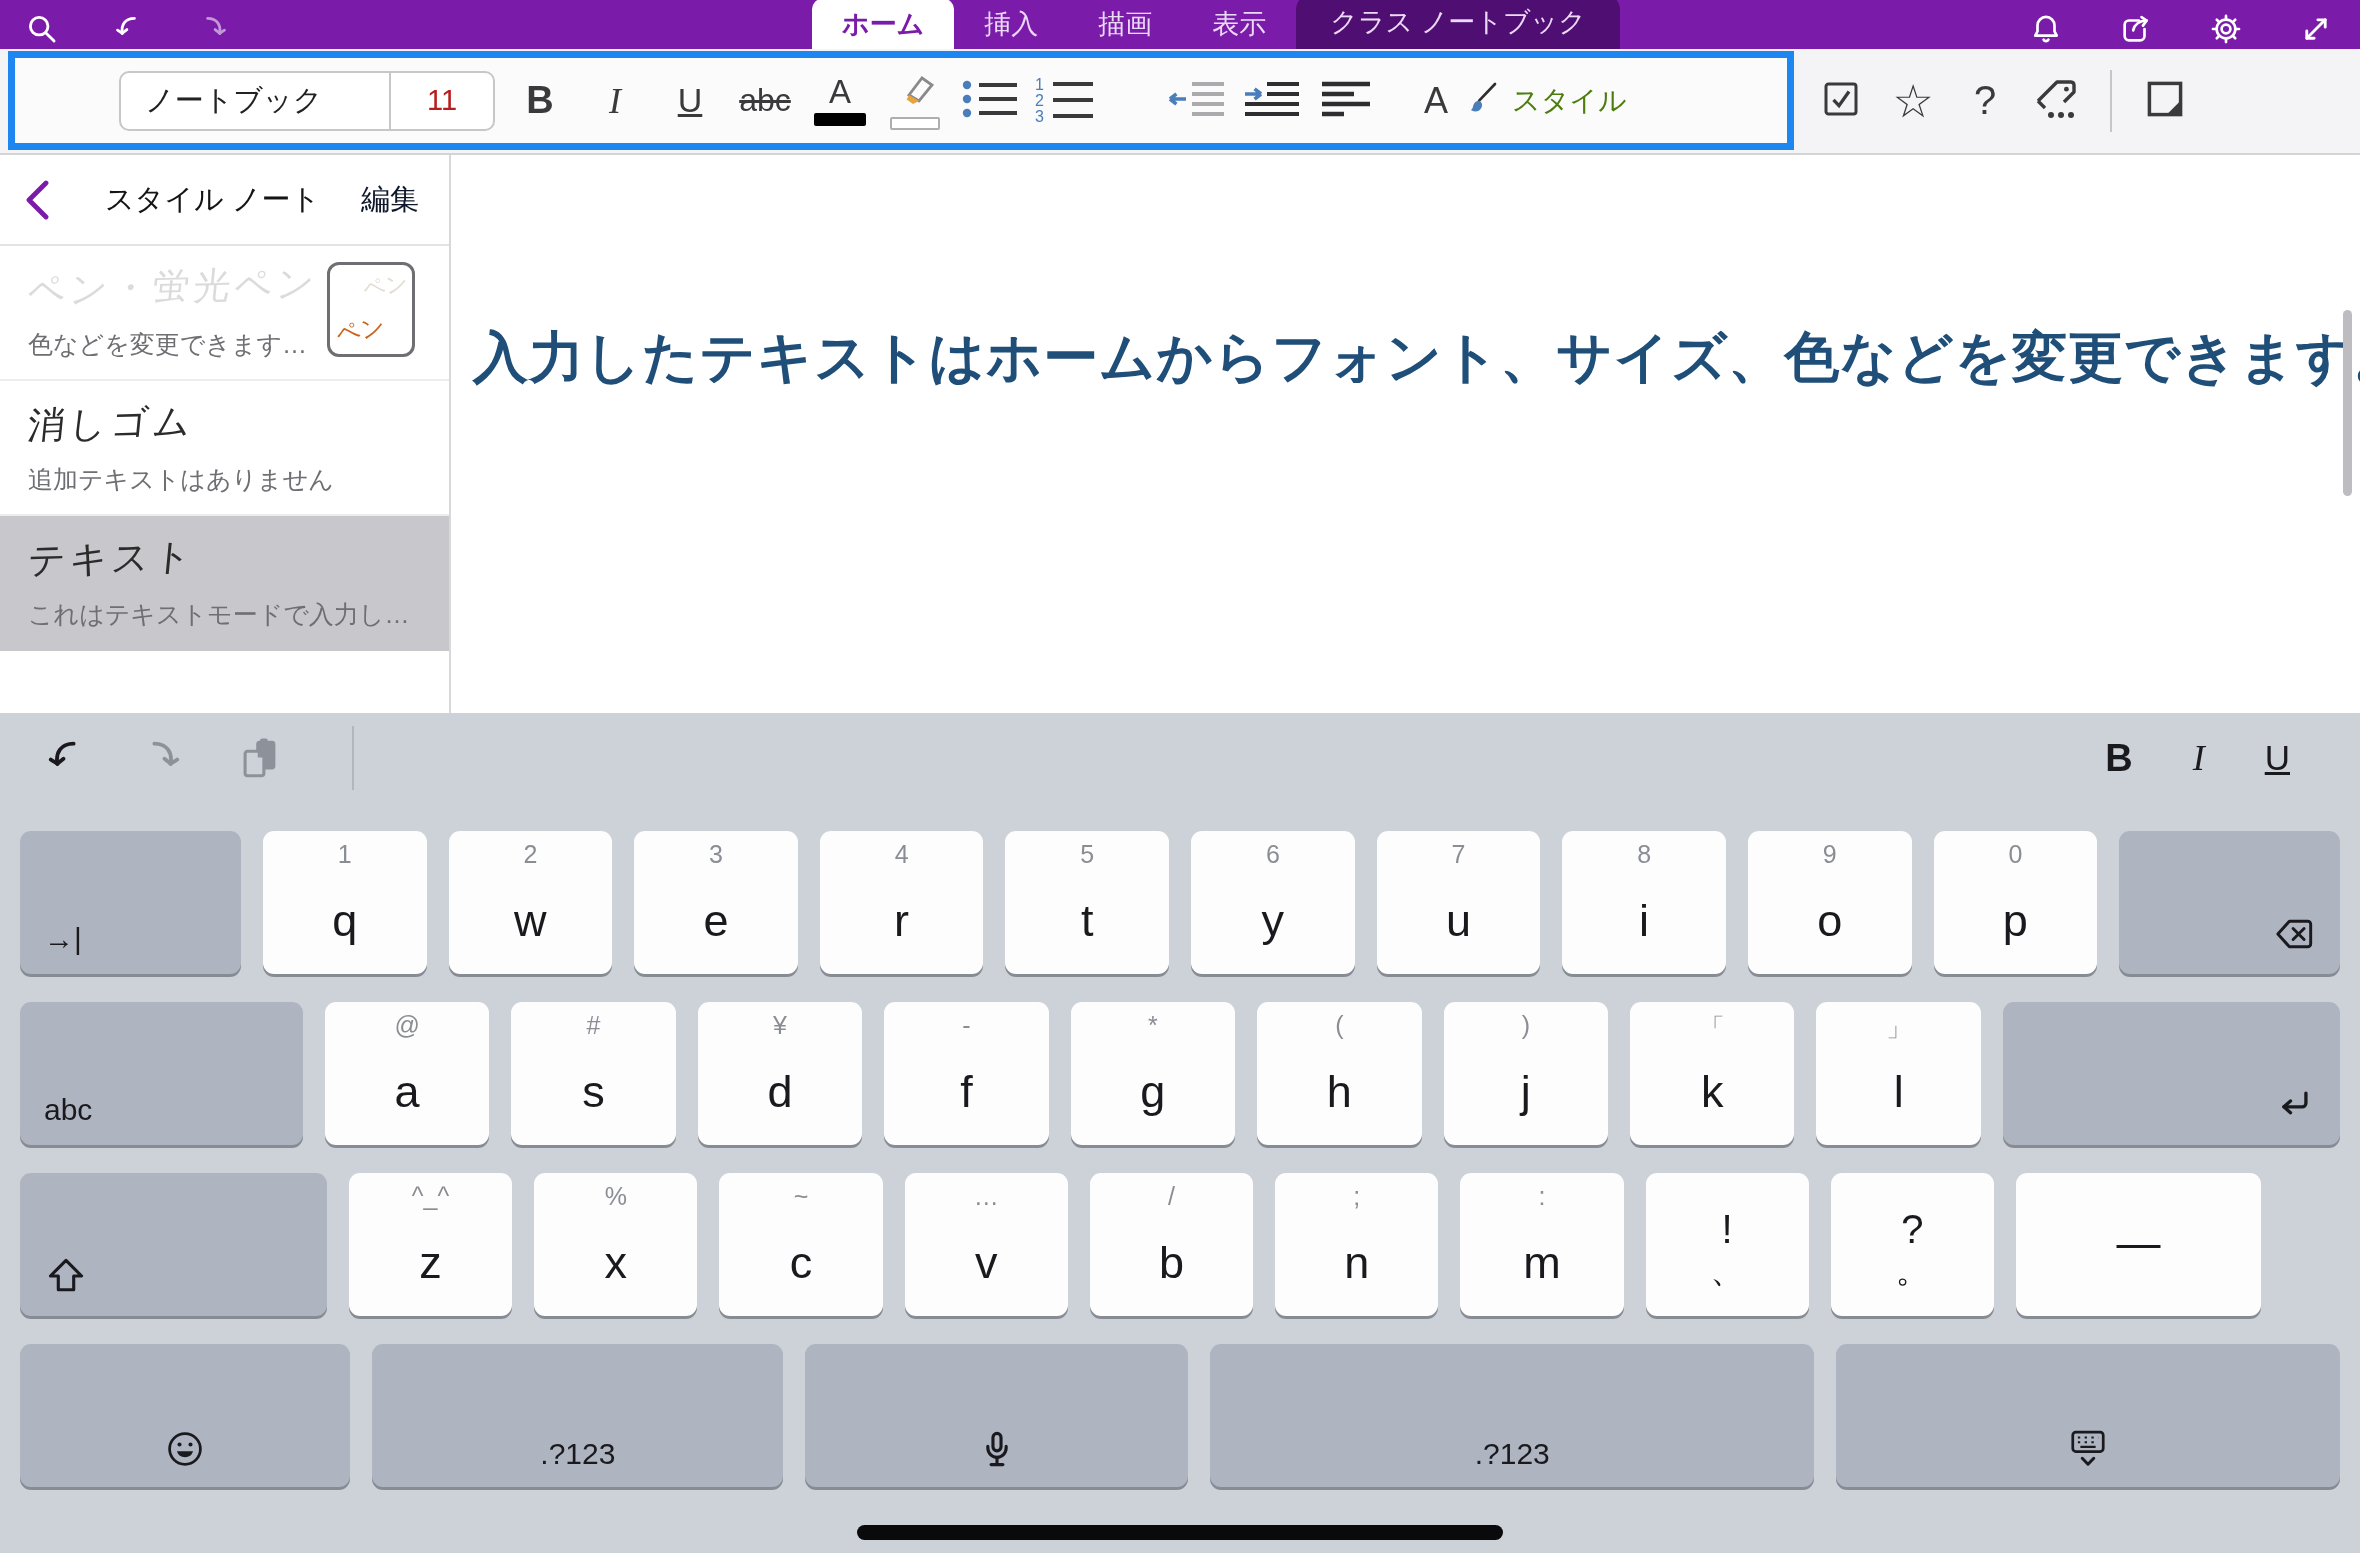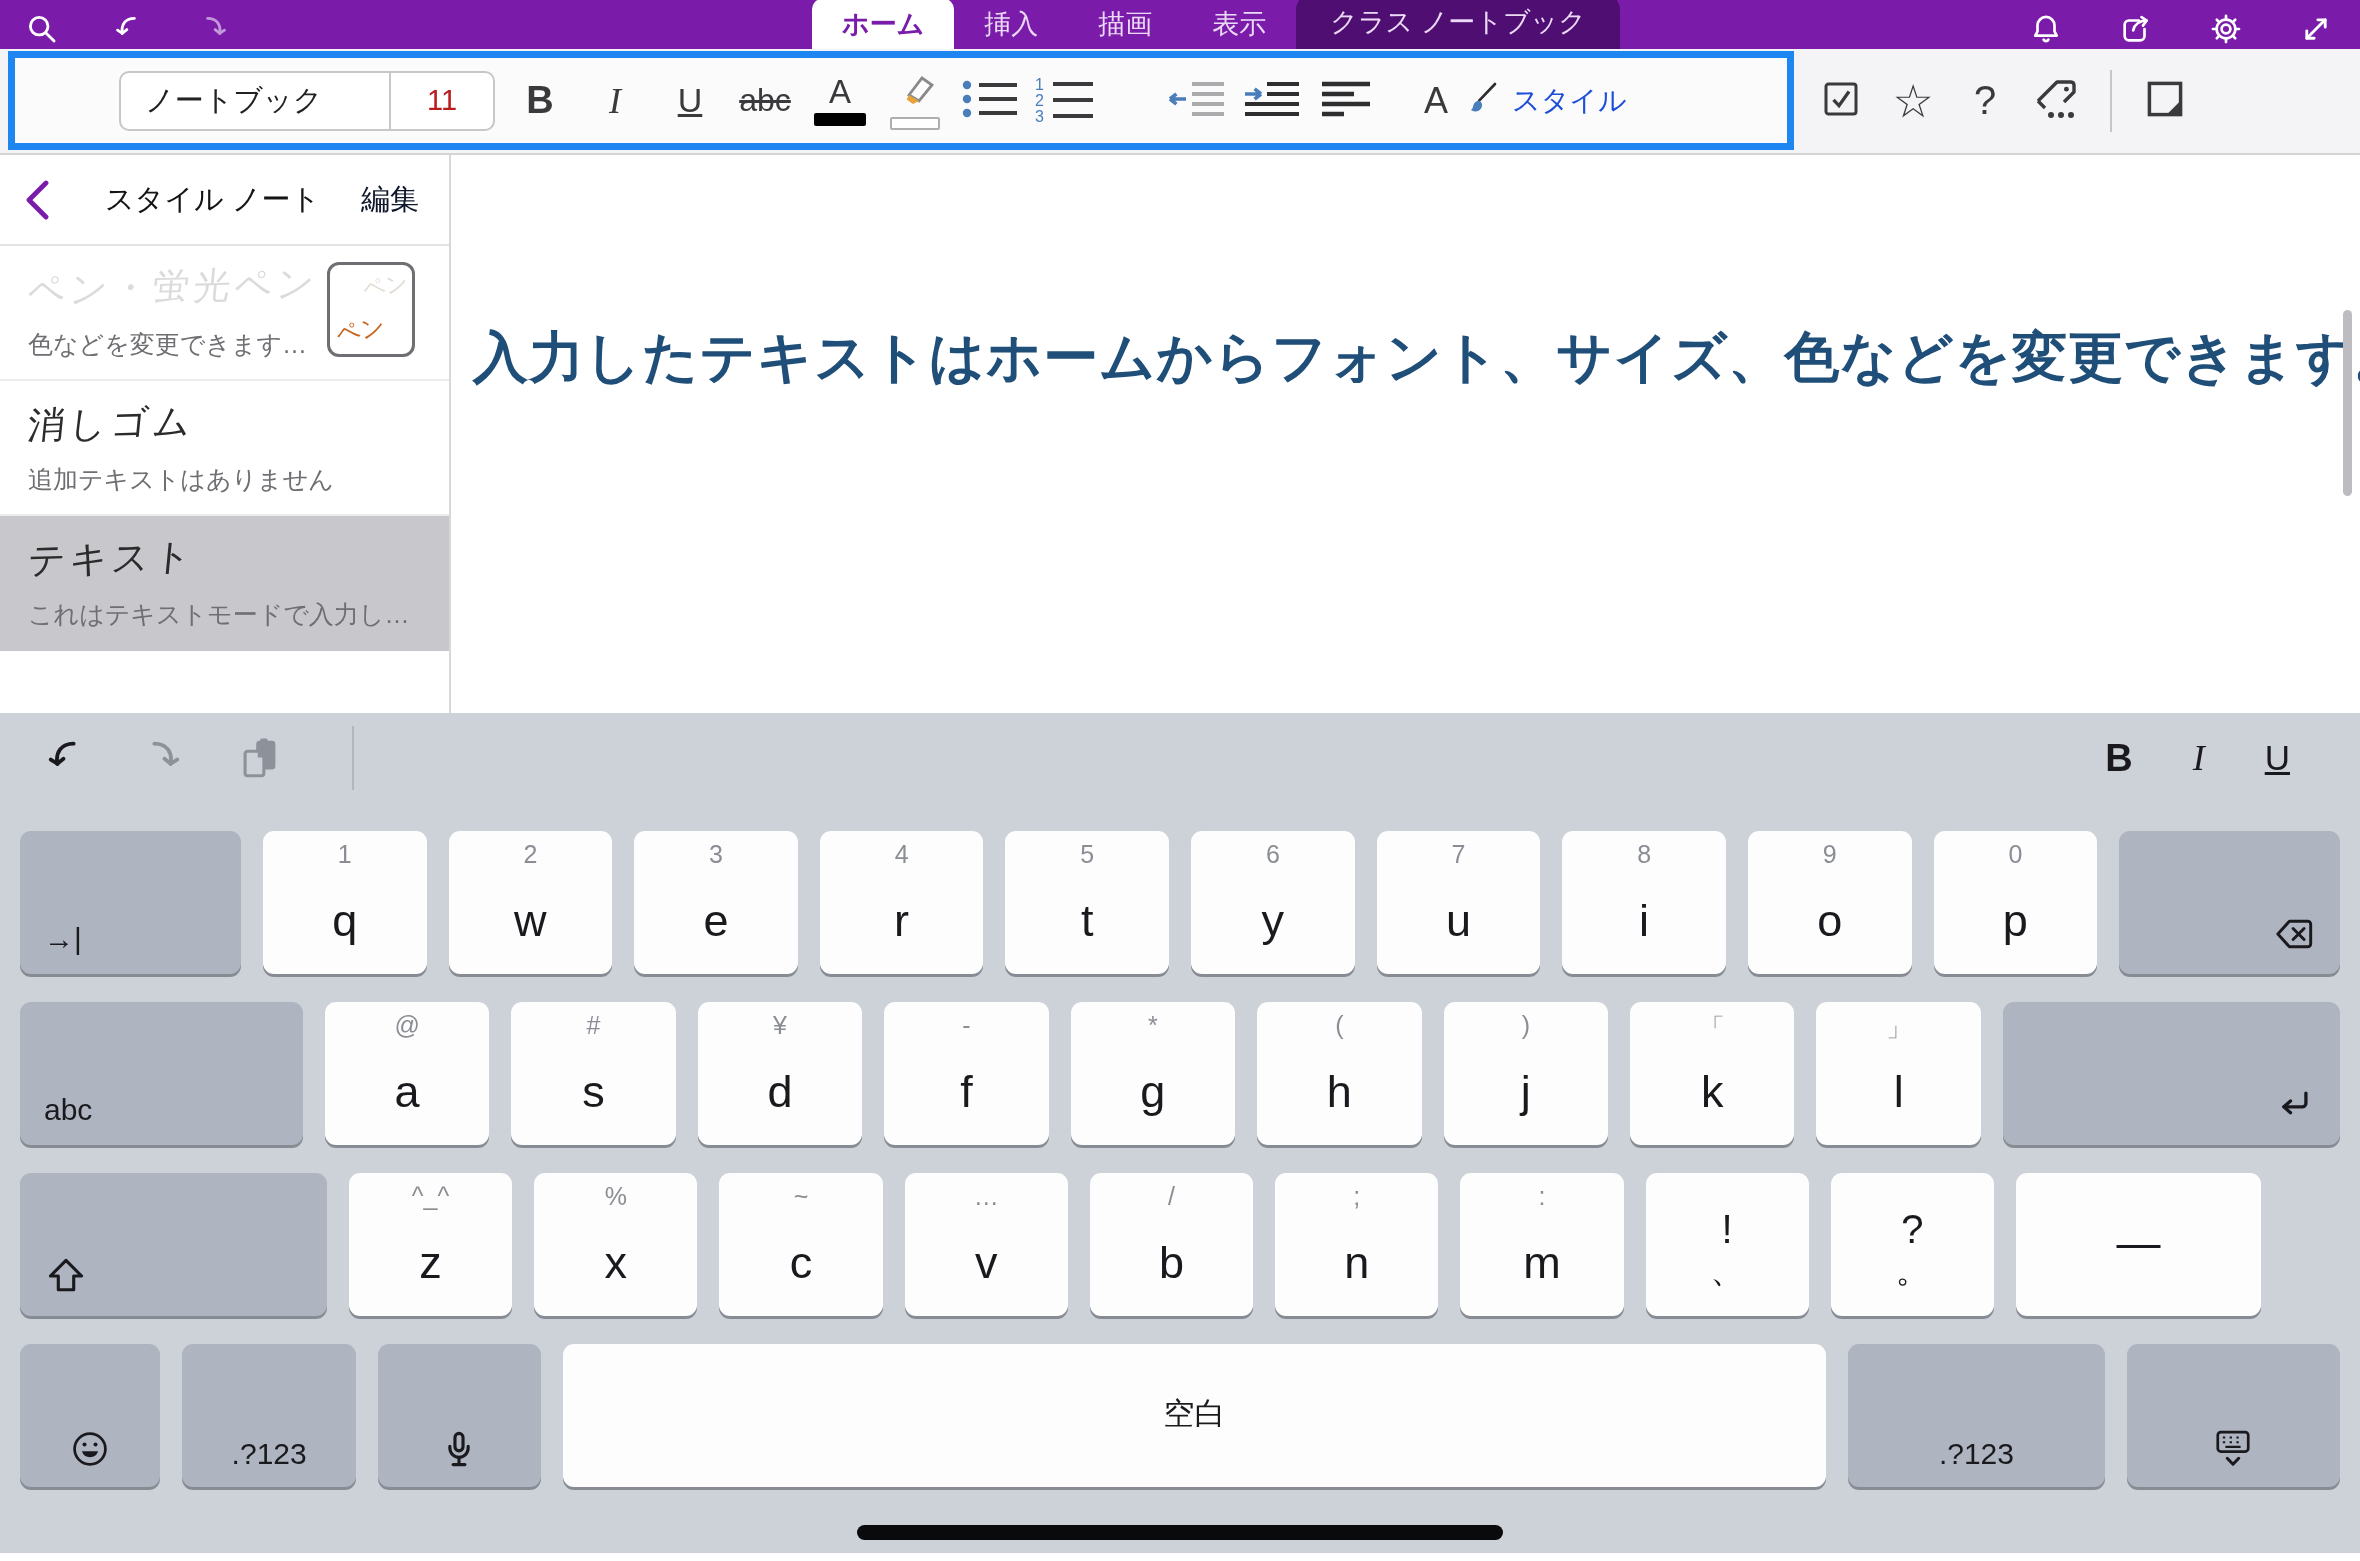--- a/index.html
+++ b/index.html
@@ -35,21 +35,21 @@
   .fb-b { font-size:38px; font-weight:bold; }
   .fb-i { font-size:36px; font-style:italic; font-family:"Liberation Serif",serif; }
   .fb-u { font-size:34px; text-decoration:underline; }
   .fb-s { font-size:32px; text-decoration:line-through; }
   .fontcolor .a { font-size:33px; line-height:33px; }
   .fontcolor .swatch { width:52px; height:13px; background:#000; border-radius:2px; margin-top:5px; }
   .hl .swatch { width:50px; height:13px; background:#fff; border:2px solid #AEAEB0; border-radius:2px; margin-top:2px; }
   .gap-group { margin-left:56px; }
   .styles { flex-direction:row; gap:12px; min-width:0; margin-left:34px; }
   .styles .a { font-size:36px; }
-  .styles .lbl { font-size:28px; color:#1d4ed8; }
+  .styles .lbl { font-size:28px; color:#4d7c0f; }
   .fmt-right { position:absolute; left:1812px; top:2px; height:99px; display:flex; align-items:center; gap:14px; }
   .fmt-right .fbtn { min-width:58px; }
   .vdiv { width:2px; height:62px; background:#C6C6C8; margin:0 10px; }
   .star-glyph { font-size:46px; line-height:46px; color:#3A3A3C; }
   .help-glyph { font-size:40px; color:#3A3A3C; }
 
   
   .content { display:flex; height:558px; }
   .sidebar { width:451px; flex:none; background:#fff; border-right:2px solid #D8D8DA; }
   .sb-header { height:91px; display:flex; align-items:center; padding:0 24px; border-bottom:2px solid #E3E3E5; }
@@ -523,23 +523,20 @@
           <div class="key gray pos-bc" style="flex: 0.95 0.95 0px;">
             <span class="lab">
               <svg viewBox="0 0 24 24" fill="none" stroke="#1A1A1E" stroke-width="1.7" stroke-linecap="round">
                 <rect x="9.8" y="3.5" width="4.4" height="9.5" rx="2.2"></rect>
                 <path d="M7 10.5 v1 a5 5 0 0 0 10 0 v-1"></path>
                 <path d="M12 16.5 V20"></path>
                 <path d="M8.8 20.5 H15.2"></path>
               </svg>
             </span>
           </div>
-          <div class="key space" style="flex: 7.4 7.4 0px;">
-            <span class="main">空白</span>
-          </div>
           <div class="key gray pos-bc" style="flex: 1.5 1.5 0px;">
             <span class="lab">.?123</span>
           </div>
           <div class="key gray pos-bc" style="flex: 1.25 1.25 0px;">
             <span class="lab">
               <svg viewBox="0 0 24 26" fill="none" stroke="#1A1A1E" stroke-width="1.6" stroke-linejoin="round">
                 <rect x="3" y="3" width="18" height="11.5" rx="1.8"></rect>
                 <path d="M6 6.2 h1.4 M10 6.2 h1.4 M14 6.2 h1.4 M18 6.2 h0.1 M6 9 h1.4 M10 9 h1.4 M14 9 h1.4 M7.5 11.8 h9" stroke-width="1.3"></path>
                 <path d="M8.6 18.5 L12 22 L15.4 18.5" stroke-width="1.8" stroke-linecap="round"></path>
               </svg>

